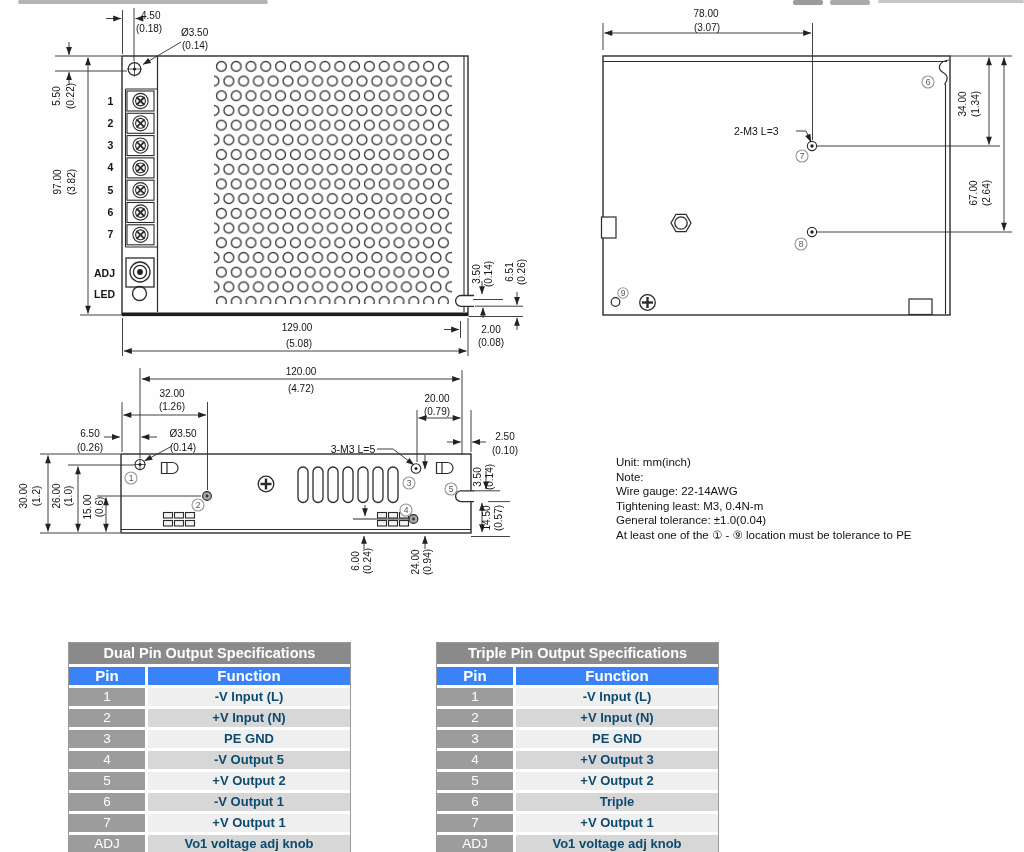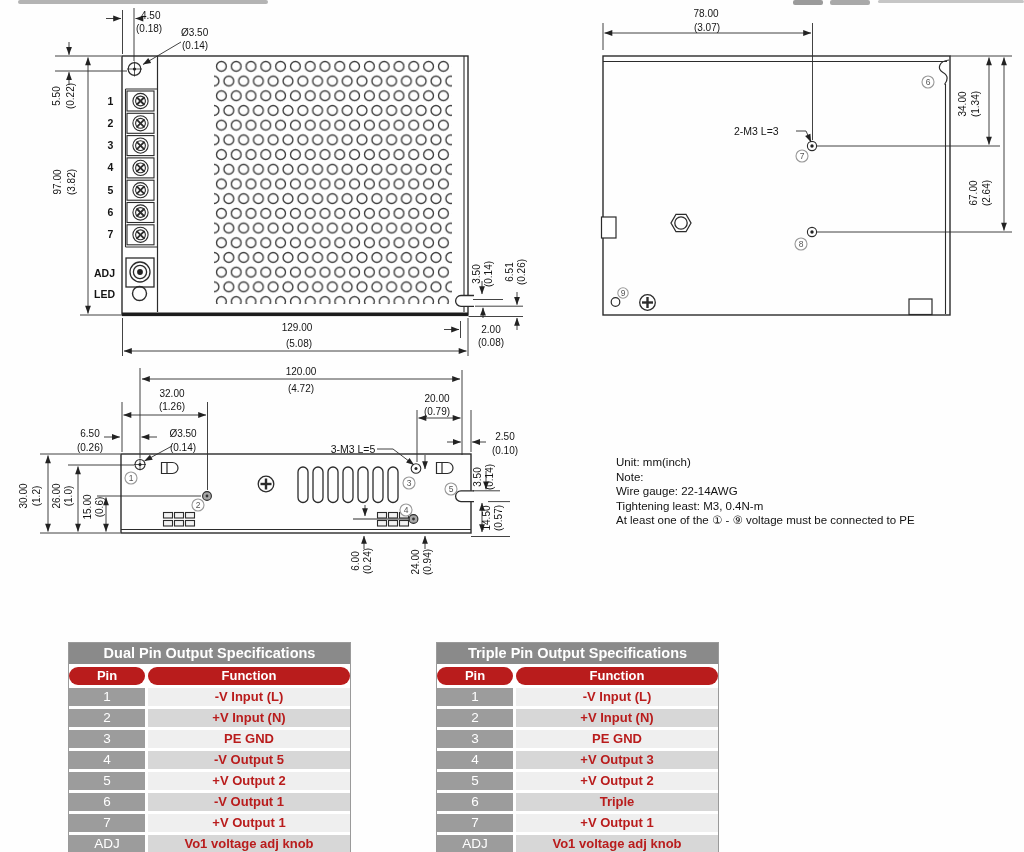--- a/index.html
+++ b/index.html
@@ -17,22 +17,22 @@
   
   .note{position:absolute;left:616px;top:455px;font-size:11.5px;line-height:14.6px;color:#121212;}
   
   .spec-table{position:absolute;top:642px;border:1px solid #9a9a9a;background:#fff;}
   .tt{height:21px;background:#8a8a8a;color:#fff;font-weight:700;font-size:14.5px;
       text-align:center;line-height:21px;margin-bottom:3px;}
   .trow{display:flex;height:18px;margin-bottom:3px;}
   .trow:last-child{margin-bottom:0;}
   .cpin{width:76px;background:#9c9c9c;color:#fff;text-align:center;font-size:13.5px;
         line-height:18px;margin-right:3px;flex:none;}
-  .cfn{flex:1;text-align:center;font-size:13px;font-weight:700;color:#b91c1c;line-height:18px;}
-  .thead .cpin,.thead .cfn{background:#b91c1c;color:#fff;font-weight:700;font-size:13px;border-radius:9px;}
+  .cfn{flex:1;text-align:center;font-size:13px;font-weight:700;color:#0c4a6e;line-height:18px;}
+  .thead .cpin,.thead .cfn{background:#3b82f6;color:#fff;font-weight:700;font-size:15px;}
   .light{background:#efefef;}
   .dark{background:#d7d7d7;}
 </style>
 </head>
 <body>
 
 <div id="page">
 
   <div class="artifact" style="left:18px;top:0;width:250px;height:4px;background:#b4b4b4;"></div>
   <div class="artifact" style="left:793px;top:0;width:30px;height:5px;background:#9b9b9b;"></div>
@@ -407,21 +407,22 @@
           <text class="mk" x="451" y="492" text-anchor="middle">5</text>
         </g>
     </g>
   </svg>
 
   <div class="note">
     <div>Unit: mm(inch)</div>
     <div>Note:</div>
     <div>Wire gauge: 22-14AWG</div>
     <div>Tightening least: M3, 0.4N-m</div>
-    <div>At least one of the ① - ⑨ voltage must be connected to PE</div>
+    <div>General tolerance: ±1.0(0.04)</div>
+    <div>At least one of the ① - ⑨ location must be tolerance to PE</div>
   </div>
 
   <div class="spec-table" style="left:68px;width:281px;">
     <div class="tt">Dual Pin Output Specifications</div>
     <div class="trow thead">
       <div class="cpin">Pin</div>
       <div class="cfn">Function</div>
     </div>
     <div class="trow">
         <div class="cpin">1</div>

